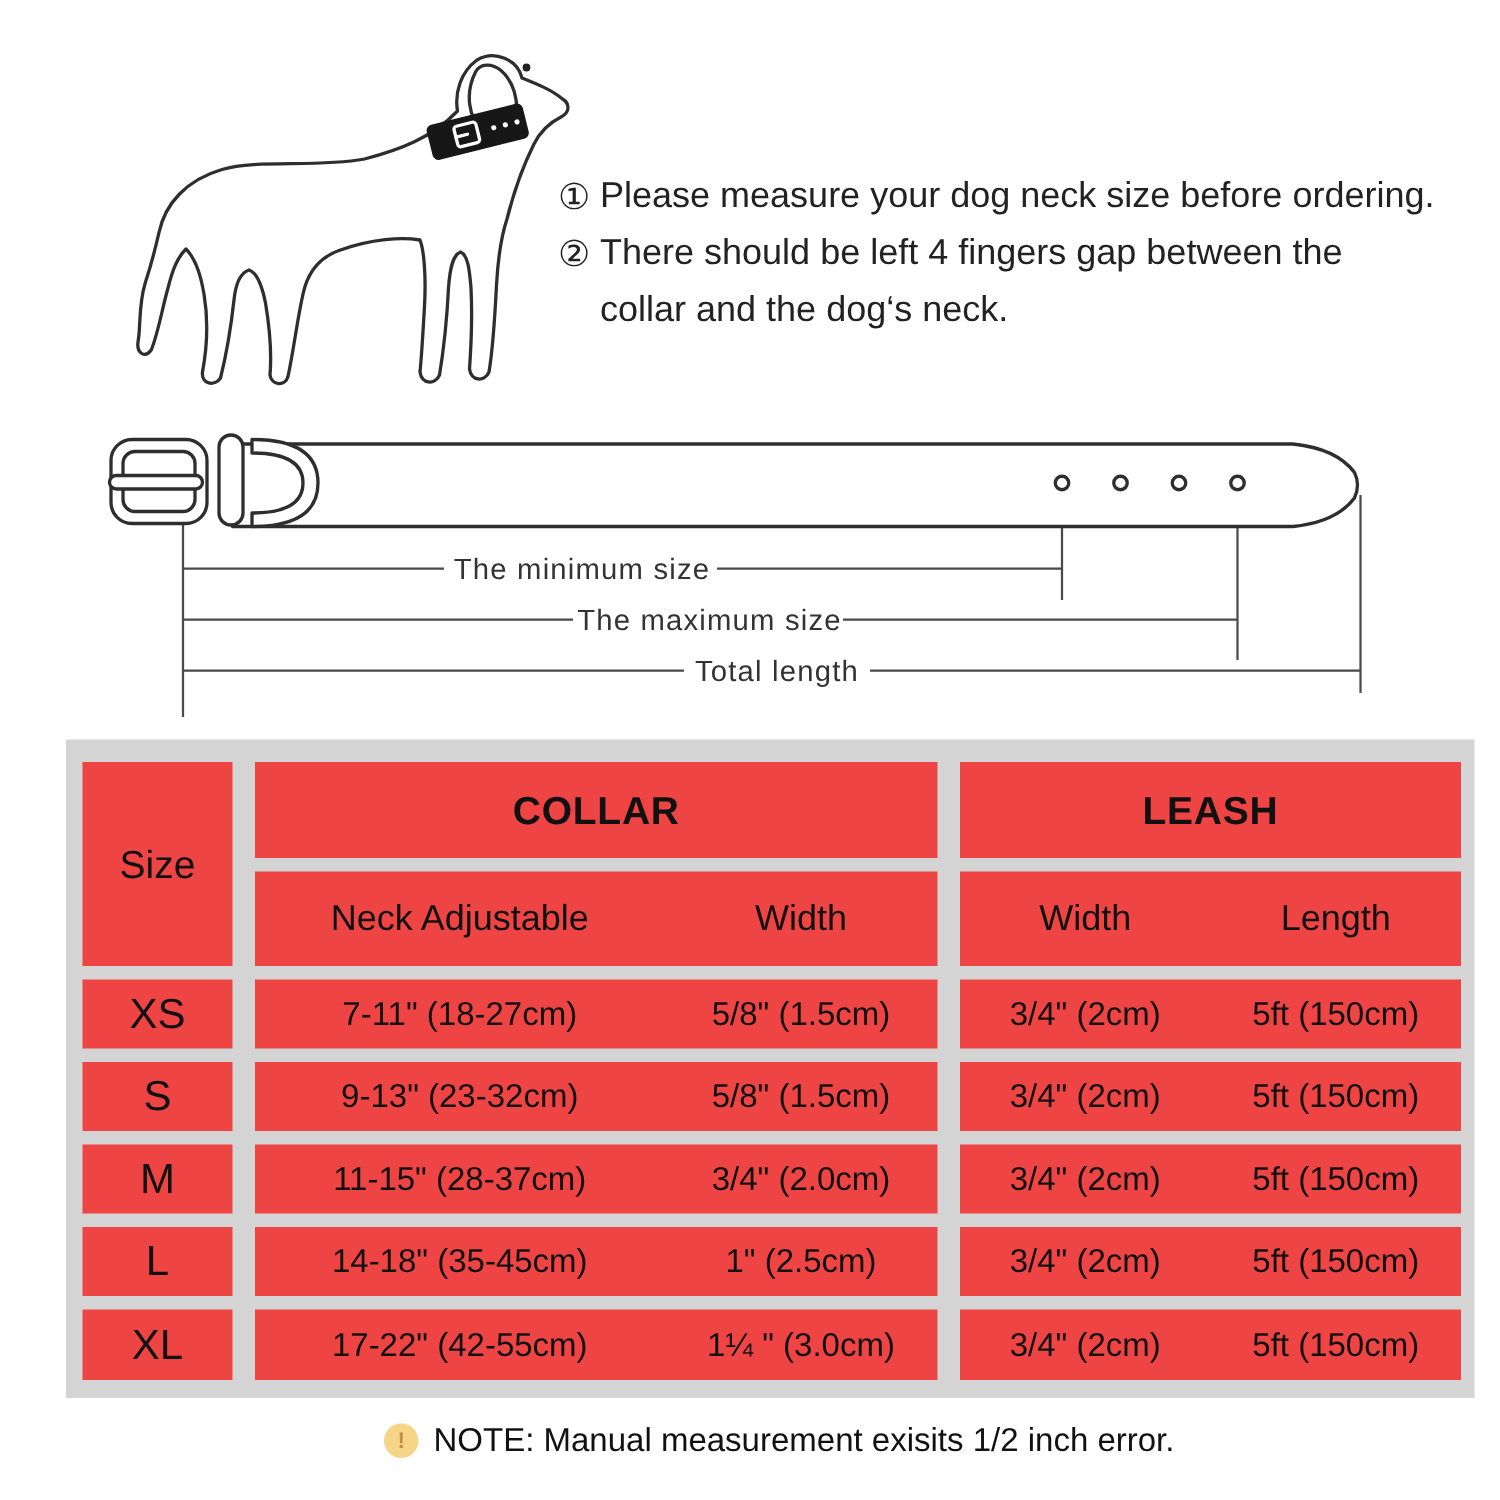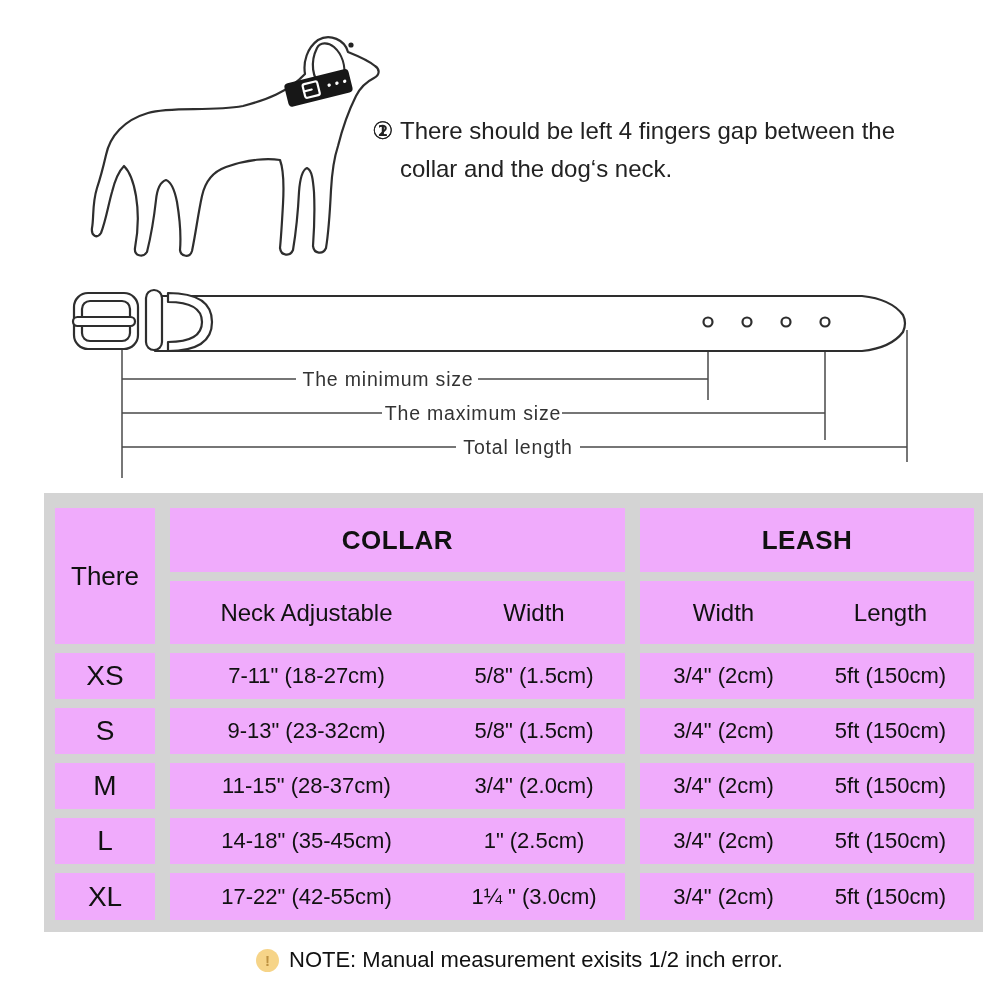--- a/index.html
+++ b/index.html
@@ -10,21 +10,21 @@
   #diagram-svg { position:absolute; left:0; top:0; width:1000px; height:485px; }
 
   
   #instructions { position:absolute; left:372px; top:112px; width:585px; font-size:24px; line-height:38px; color:#222; }
   .instr-item { position:relative; padding-left:28px; }
   .instr-num { position:absolute; left:0; top:0; font-family:"DejaVu Sans",sans-serif; }
 
   
   #size-table { position:absolute; left:44px; top:493px; width:939px; background:#d4d4d4; padding:15px 9px 12px 11px; }
   .tgrid { display:grid; grid-template-columns:100px 455px 334px; grid-template-rows:64px 63px 46px 46px 46px 46px 47px; gap:9px 15px; }
-  .cell { background:#f0abfc; display:flex; align-items:center; justify-content:center; }
+  .cell { background:#ef4444; display:flex; align-items:center; justify-content:center; }
   .cell-size-head { grid-row:1 / span 2; grid-column:1; font-size:26px; }
   .group-head { font-weight:bold; font-size:26px; letter-spacing:.5px; }
   .subhead { font-size:24px; }
   .split { display:flex; width:100%;justify-content:flex-end; }
   .split .c60 { flex:0 0 60%; text-align:center; }
   .split .c40 { flex:0 0 40%; text-align:center; }
   .split .c50 { flex:0 0 50%; text-align:center; }
   .size-val { font-size:28px; }
   .body-val { font-size:22px; }
 
@@ -113,31 +113,32 @@
     <g font-family="Liberation Sans, DejaVu Sans, sans-serif" font-size="19.5" fill="#333" text-anchor="middle" letter-spacing="0.8">
       <text x="388" y="386">The minimum size</text>
       <text x="473" y="420">The maximum size</text>
       <text x="518" y="454">Total length</text>
     </g>
   </svg>
 
   <div id="instructions">
     <div class="instr-item">
       <span class="instr-num">①</span>
+      <span>Please measure your dog neck size before ordering.</span>
     </div>
     <div class="instr-item">
       <span class="instr-num">②</span>
       <span>There should be left 4 fingers gap between the collar and the dog‘s neck.</span>
     </div>
   </div>
 
   <div id="size-table">
     <div class="tgrid">
 
-      <div class="cell cell-size-head">There</div>
+      <div class="cell cell-size-head">Size</div>
       <div class="cell group-head" style="grid-row:1;grid-column:2;">COLLAR</div>
       <div class="cell group-head" style="grid-row:1;grid-column:3;">LEASH</div>
 
       <div class="cell subhead" style="grid-row:2;grid-column:2;">
         <div class="split">
           <span class="c60">Neck Adjustable</span>
           <span class="c40">Width</span>
         </div>
       </div>
       <div class="cell subhead" style="grid-row:2;grid-column:3;">

